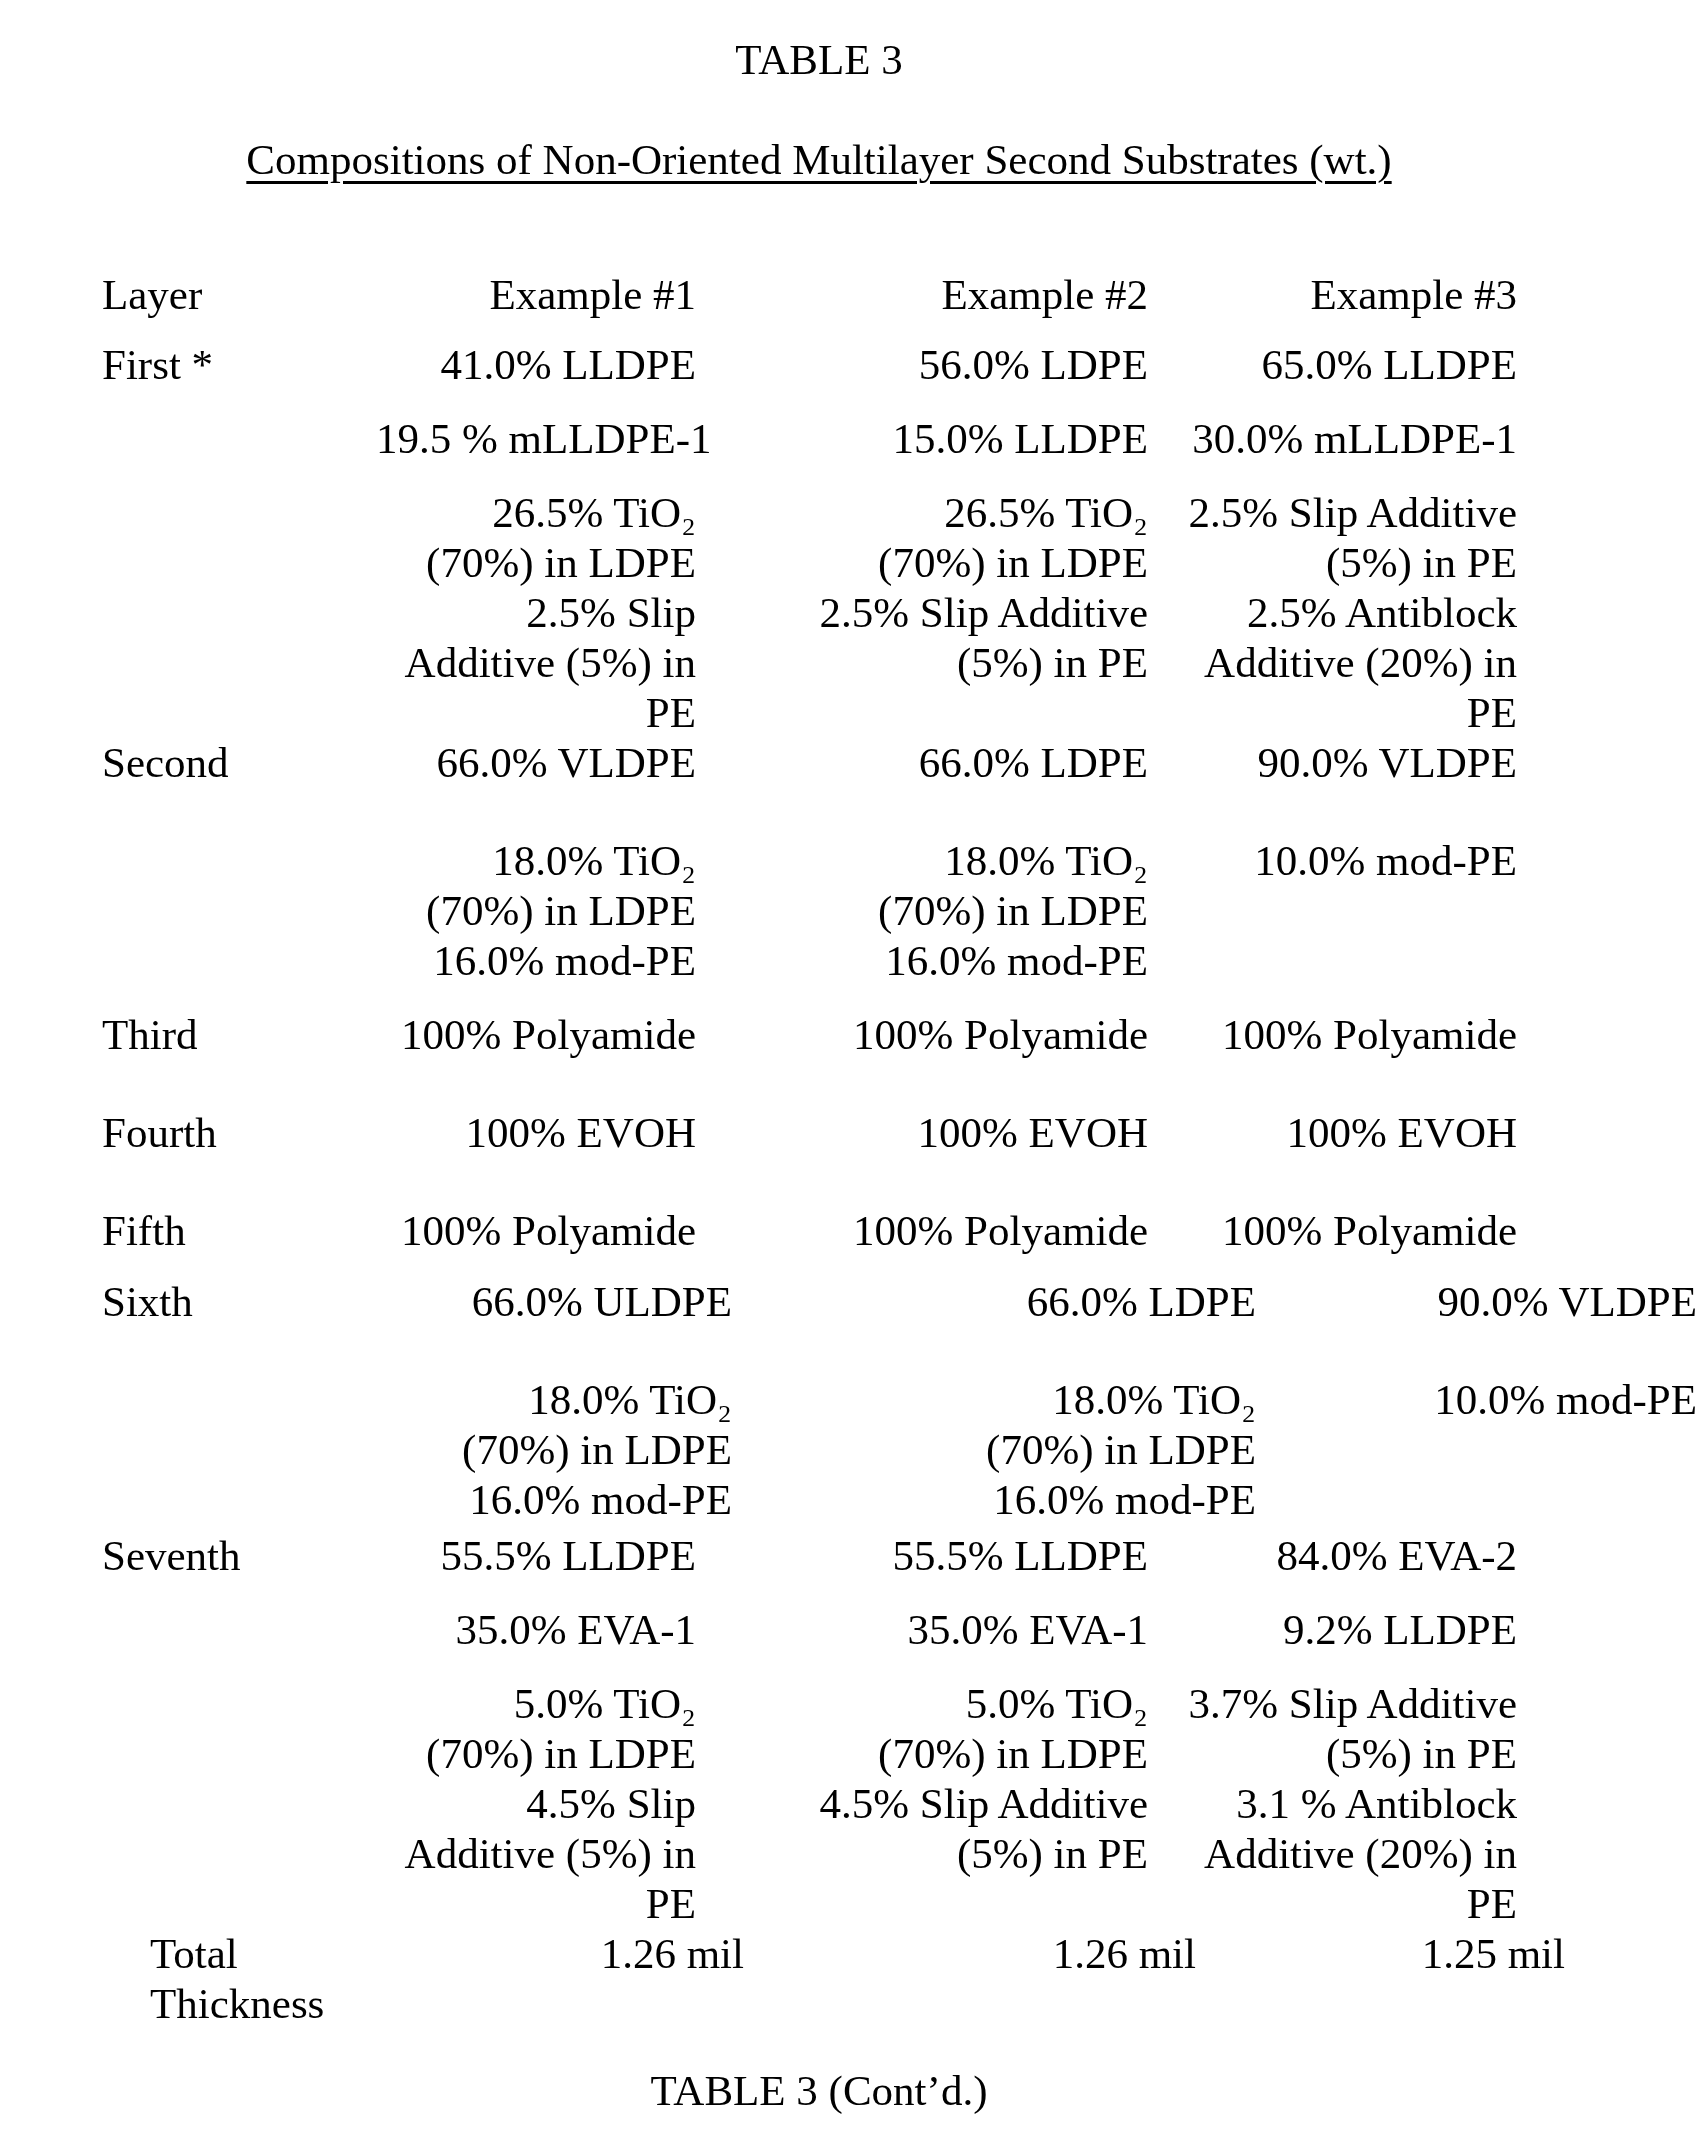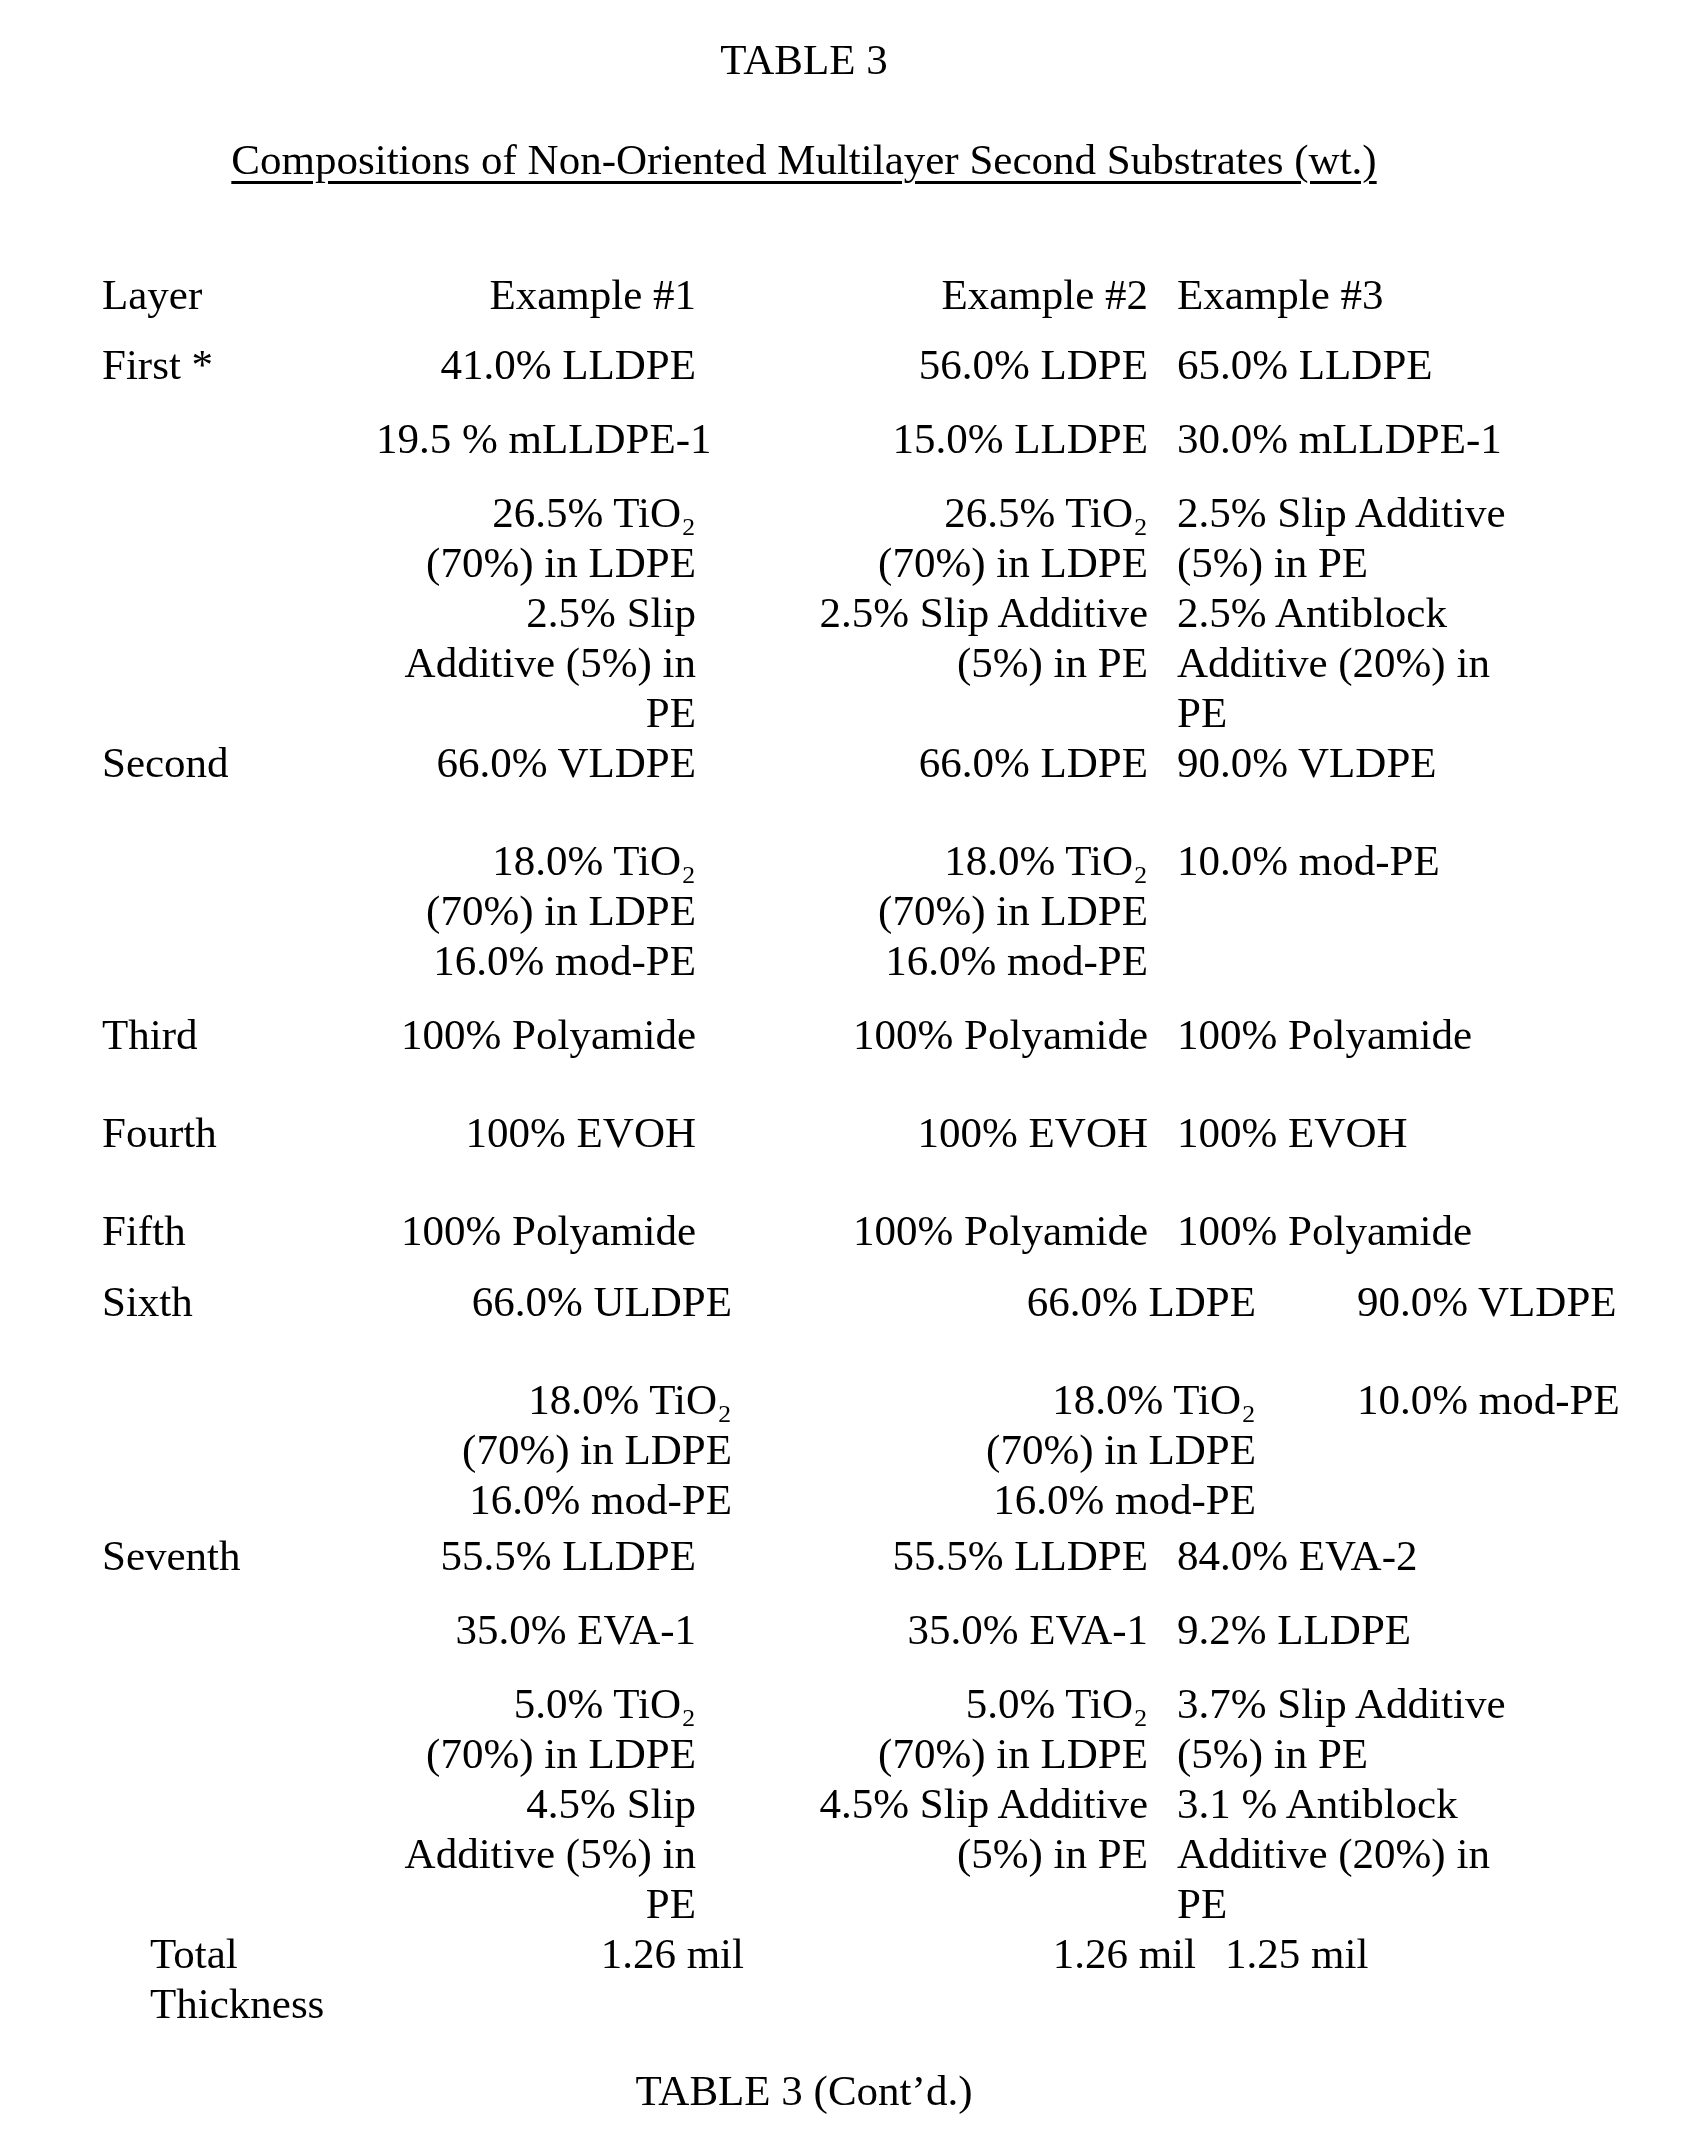--- a/index.html
+++ b/index.html
@@ -13,20 +13,21 @@
     position: relative;
     overflow: hidden;
     color: #000000;
     font-family: "Liberation Serif", "DejaVu Serif", serif;
     font-size: 43px;
   }
   .center-block {
     width: 1608px;
     text-align: center;
     white-space: nowrap;
+    margin-left: 15px;
   }
   .doc-title {
     margin-top: 35px;
     height: 50px;
     line-height: 50px;
   }
   .doc-subtitle {
     margin-top: 50px;
     height: 50px;
     line-height: 50px;
@@ -35,21 +36,21 @@
     text-underline-offset: 7.3px;
   }
   .trow {
     display: grid;
     grid-template-columns: 356px 340px 108px 344px 29px 340px;
   }
   .cell { min-height: 50px; }
   .c0 { grid-column: 1; text-align: left; padding-left: 102px; }
   .c1 { grid-column: 2; text-align: right; margin-left: 20px; }
   .c2 { grid-column: 4; text-align: right; }
-  .c3 { grid-column: 6; text-align: left; }
+  .c3 { grid-column: 6; text-align: right; }
   .cl {
     height: 50px;
     line-height: 50px;
     white-space: nowrap;
   }
   .cl.gap { height: 24px; }
   .thead { margin-top: 85px; }
   #rows .trow:nth-child(1) { margin-top: 20px; }  
   #rows .trow:nth-child(2) { margin-top: 0px; }   
   #rows .trow:nth-child(3) { margin-top: 24px; }  

